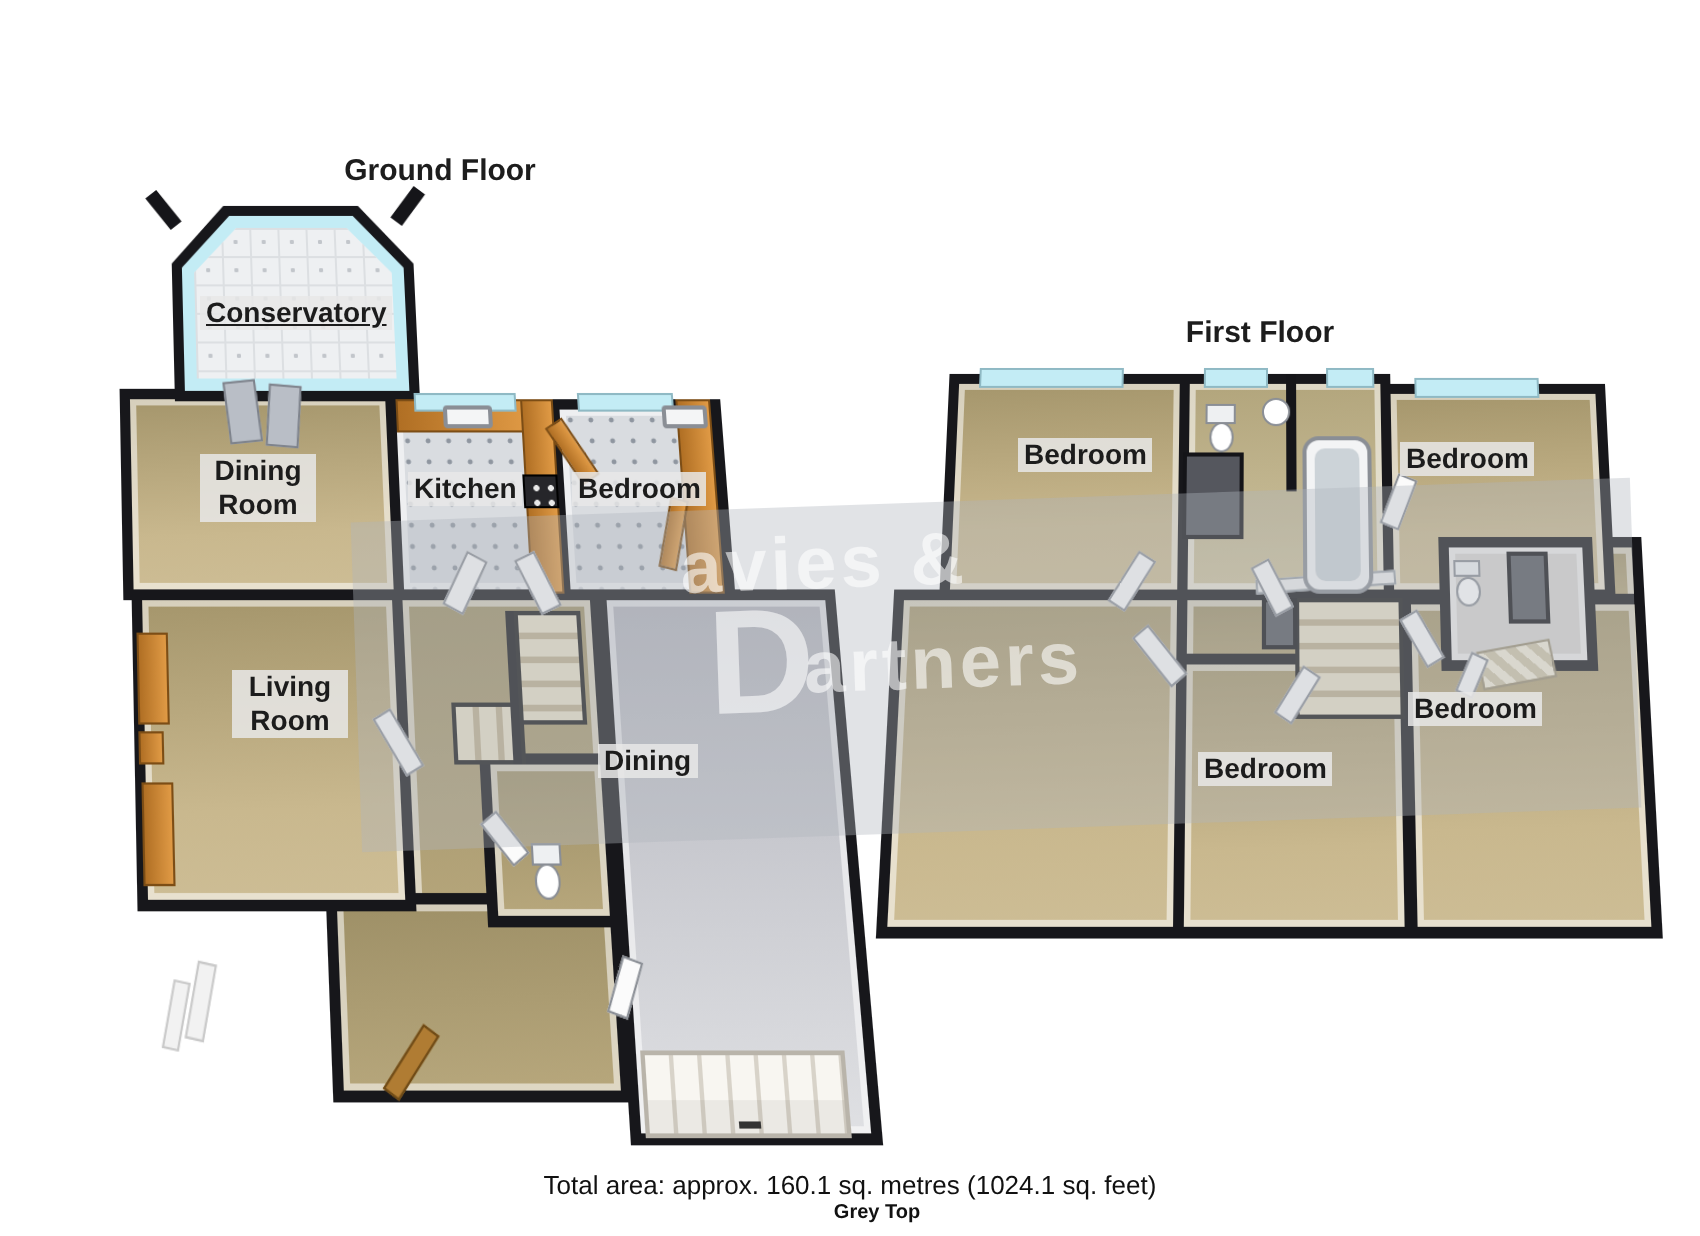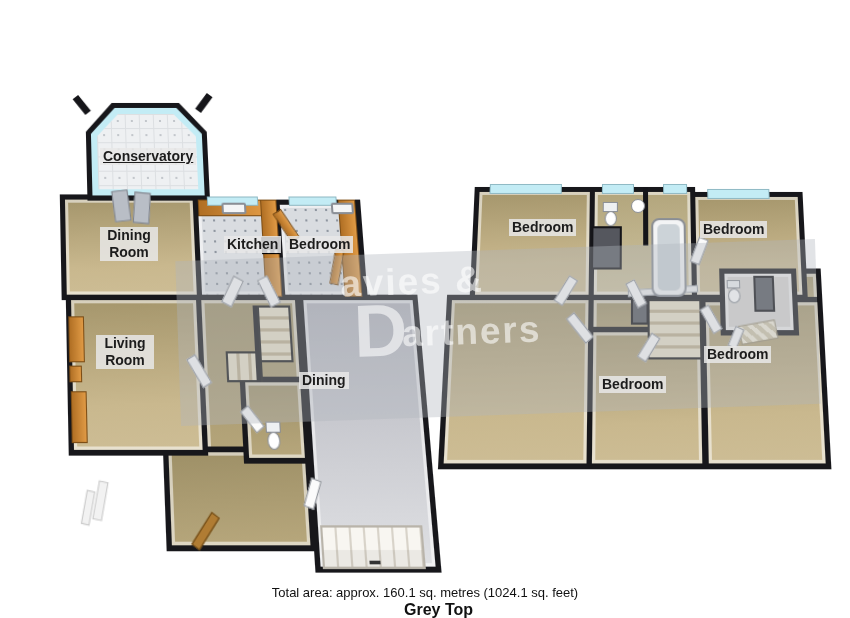--- a/index.html
+++ b/index.html
@@ -38,21 +38,21 @@
   .title{position:absolute;color:#1d1d1d;font-weight:bold;font-size:15px;text-align:center;z-index:46;}
   .wall{position:absolute;background:#151519;}
   #watermark{position:absolute;left:178px;top:250px;width:640px;height:165px;
              background:rgba(176,181,190,.38);transform:rotate(-2deg);z-index:40;overflow:hidden;}
   #watermark span{position:absolute;color:rgba(255,255,255,.58);font-weight:bold;line-height:1;}
   #wm-initial{left:176px;top:40px;font-size:74px;}
   #wm-line1{left:164px;top:10px;font-size:37px;letter-spacing:2px;}
   #wm-line2{left:224px;top:62px;font-size:37px;letter-spacing:2px;}
   #footer{position:absolute;left:0;top:585px;width:850px;text-align:center;z-index:46;color:#111;}
   #footer .l1{font-size:13px;}
-  #footer .l2{font-size:16px;font-weight:bold;margin-top:1px;padding-left:27px;}
+  #footer .l2{font-size:10px;font-weight:bold;margin-top:1px;padding-left:27px;}
   .cons-wall{position:absolute;inset:0;background:#17171b;
     clip-path:polygon(22% 0%,78% 0%,100% 30%,100% 100%,0% 100%,0% 30%);}
   .cons-glass{position:absolute;inset:5px;background:#c3ecf5;
     clip-path:polygon(22% 0%,78% 0%,100% 30%,100% 100%,0% 100%,0% 30%);}
   .cons-floor{position:absolute;inset:11px;
     clip-path:polygon(22% 0%,78% 0%,100% 30%,100% 100%,0% 100%,0% 30%);}
   .bathtub{position:absolute;background:#f3f4f5;border:2px solid #8a8e95;border-radius:8px;z-index:7;}
   .bathin{position:absolute;inset:4px;background:#ccd3d8;border-radius:5px;}
   .hob{background:#26262a;background-image:radial-gradient(#e8e8e8 1.3px,transparent 1.6px);
        background-size:7px 7px;background-position:2px 2px;border:1px solid #000;}
@@ -166,26 +166,28 @@
     <div class="door" style="left:268px;top:120px;width:8px;height:24px;transform:rotate(-30deg);"></div>
     <div class="door" style="left:292px;top:140px;width:7px;height:18px;transform:rotate(25deg);"></div>
   </div>
 
   <div id="watermark">
     <span id="wm-initial">D</span>
     <span id="wm-line1">avies &amp;</span>
     <span id="wm-line2">artners</span>
   </div>
 
+  <div class="title" style="left:130px;top:77px;width:180px;">Ground Floor</div>
+  <div class="title" style="left:535px;top:158px;width:190px;">First Floor</div>
 
   <div class="chip" style="left:100px;top:148px;text-decoration:underline;">Conservatory</div>
   <div class="chip wrap" style="left:100px;top:227px;width:52px;">Dining Room</div>
-  <div class="chip" style="left:204px;top:236px;margin-left:20px;">Kitchen</div>
+  <div class="chip" style="left:204px;top:236px;">Kitchen</div>
   <div class="chip" style="left:286px;top:236px;">Bedroom</div>
-  <div class="chip wrap" style="left:96px;top:335px;width:52px;">Living Room</div>
+  <div class="chip wrap" style="left:116px;top:335px;width:52px;">Living Room</div>
   <div class="chip" style="left:299px;top:372px;">Dining</div>
 
   <div class="chip" style="left:509px;top:219px;">Bedroom</div>
   <div class="chip" style="left:700px;top:221px;">Bedroom</div>
   <div class="chip" style="left:599px;top:376px;">Bedroom</div>
   <div class="chip" style="left:704px;top:346px;">Bedroom</div>
 
   <div id="footer">
     <div class="l1">Total area: approx. 160.1 sq. metres (1024.1 sq. feet)</div>
     <div class="l2">Grey Top</div>

